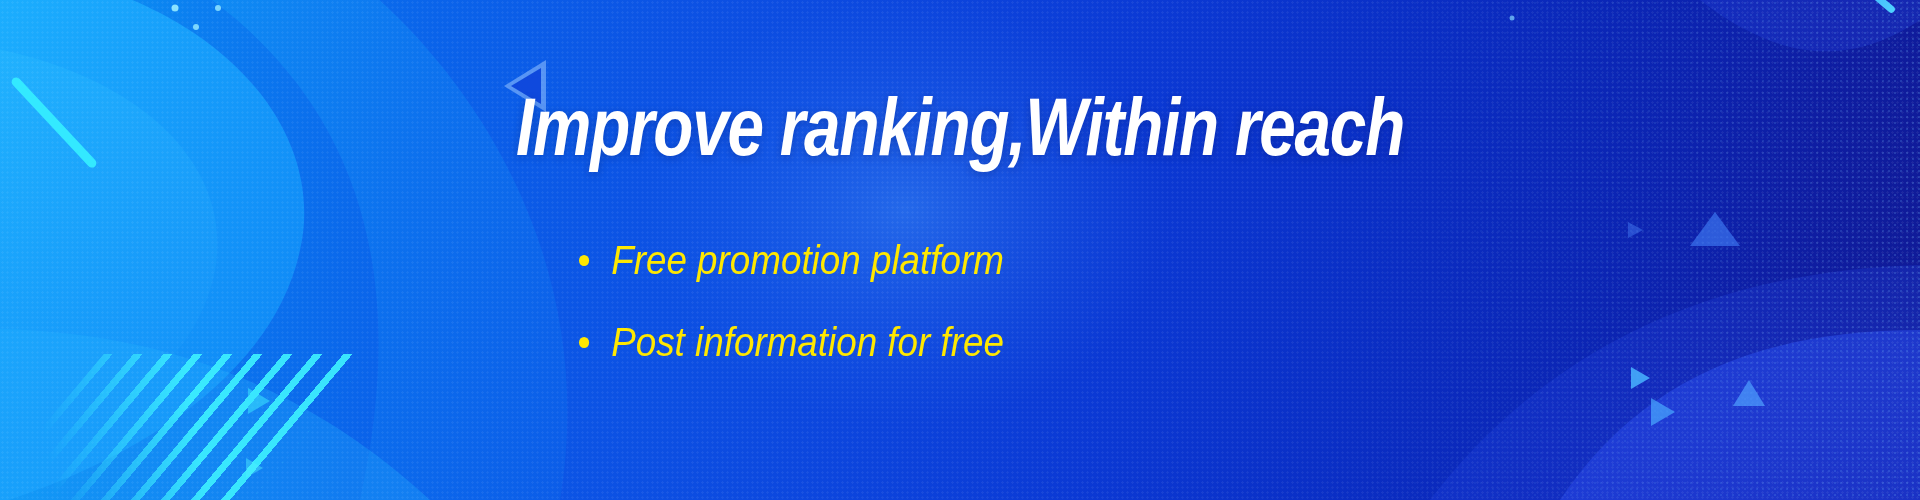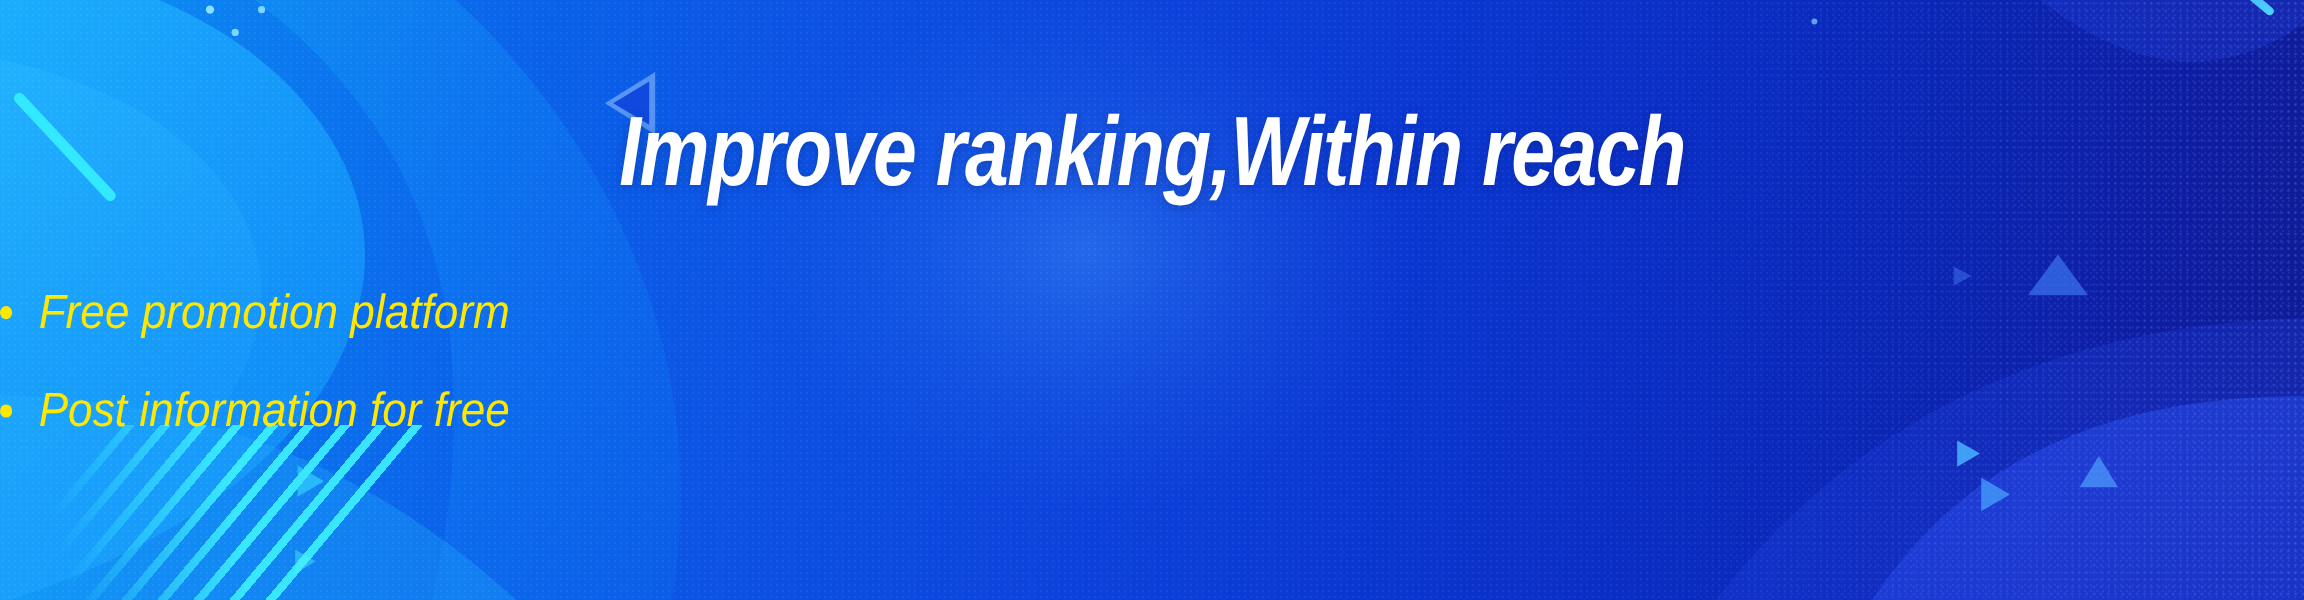--- a/index.html
+++ b/index.html
@@ -138,21 +138,21 @@
     transform-origin:50% 0;
     white-space:nowrap;
     text-shadow:0 2px 10px rgba(0,20,90,.28);
   }
 
   .lists {
     position:absolute;
     top:240px; left:0;
     width:1620px;
     display:flex;
-    justify-content:space-between;
+    justify-content:center;
   }
 
   .col { display:flex; flex-direction:column; gap:42px; }
 
   .bullet {
     display:flex;
     align-items:center;
     color:#ffe800;
     white-space:nowrap;
     font-family:"Liberation Sans", sans-serif;

